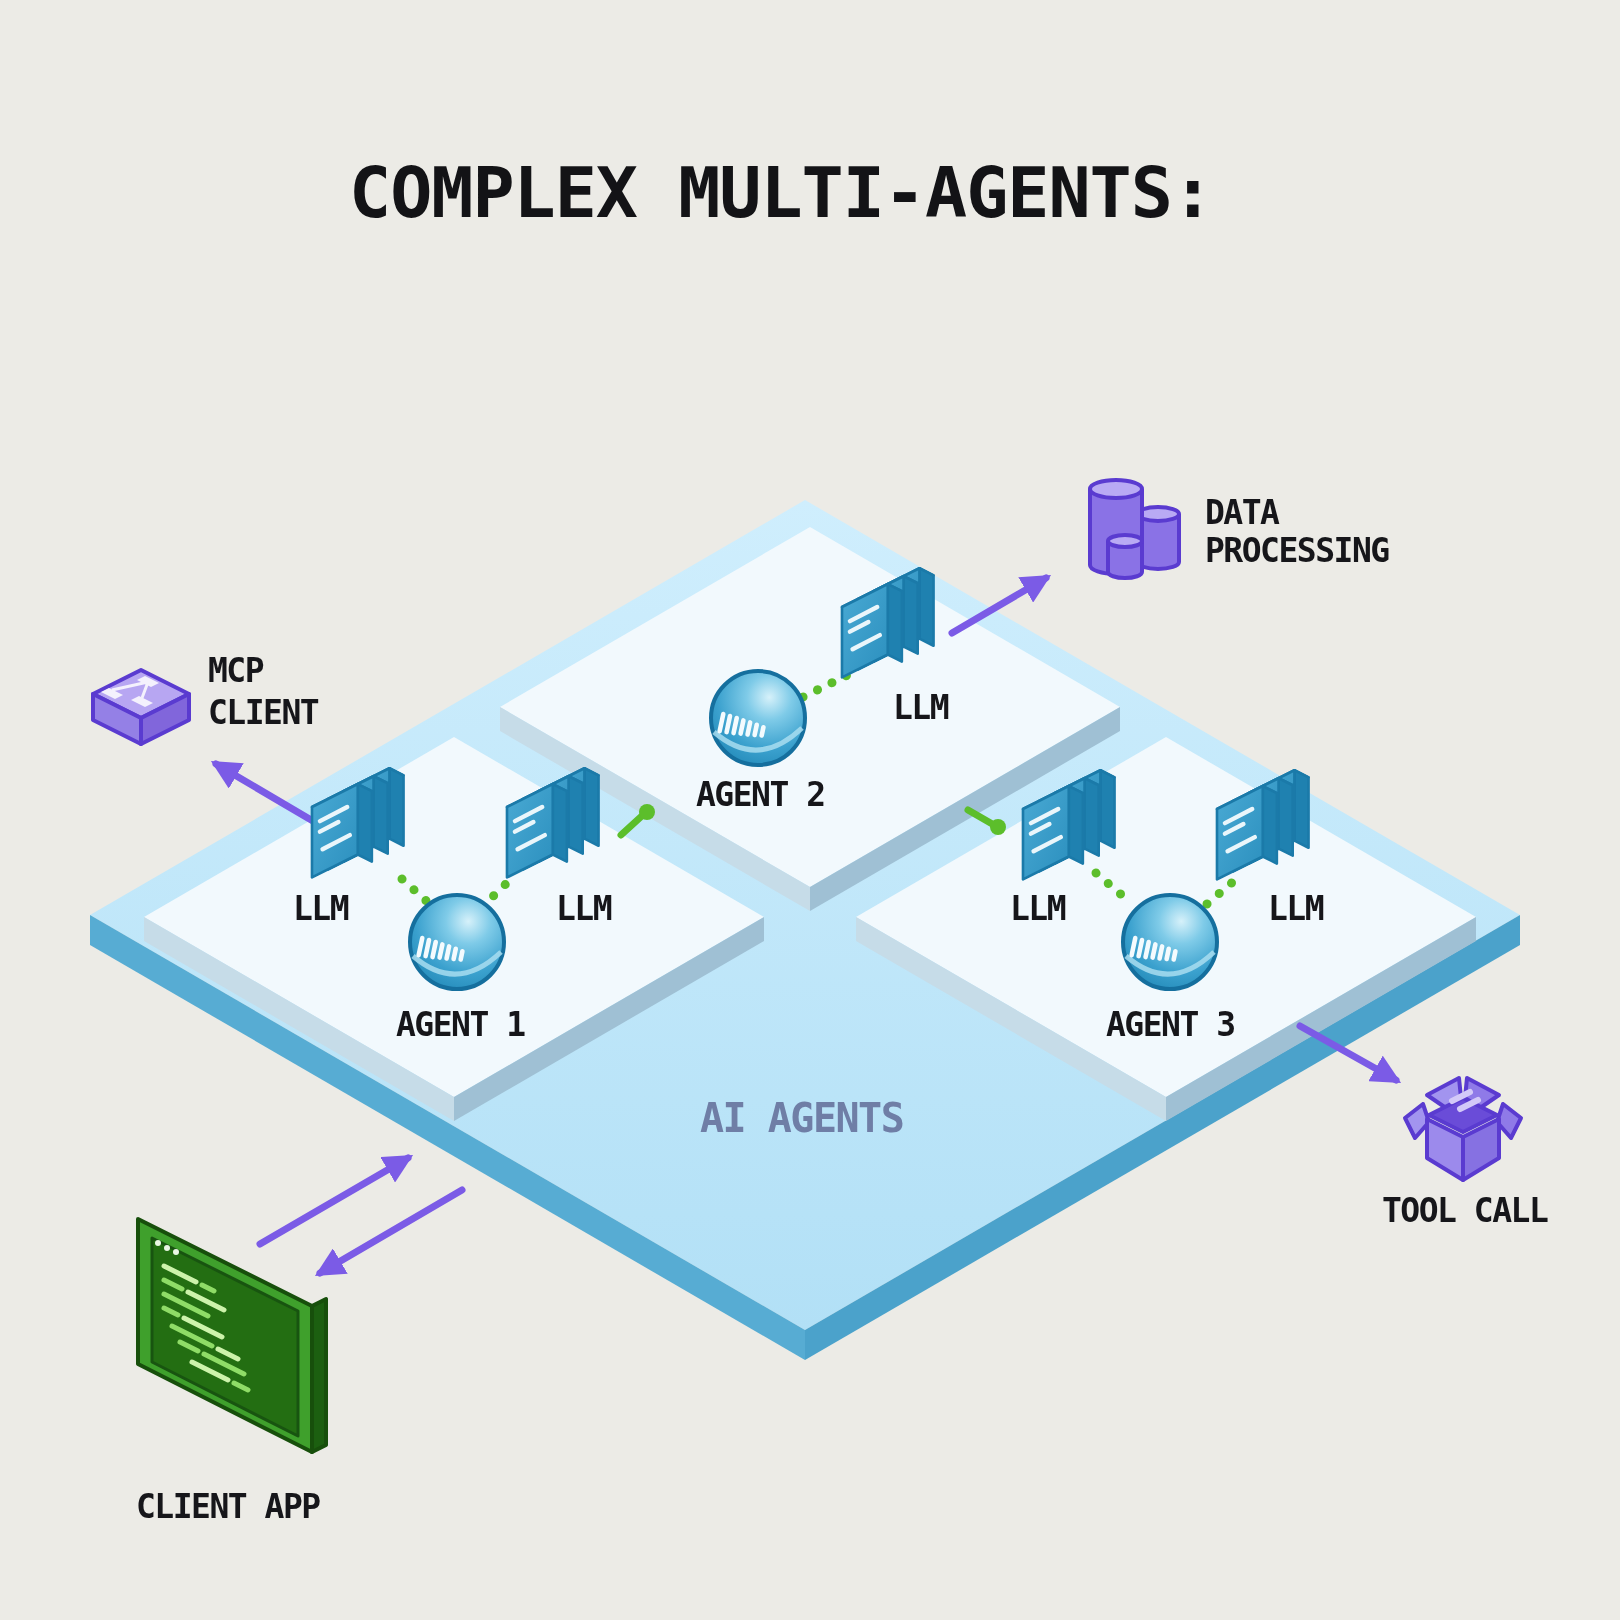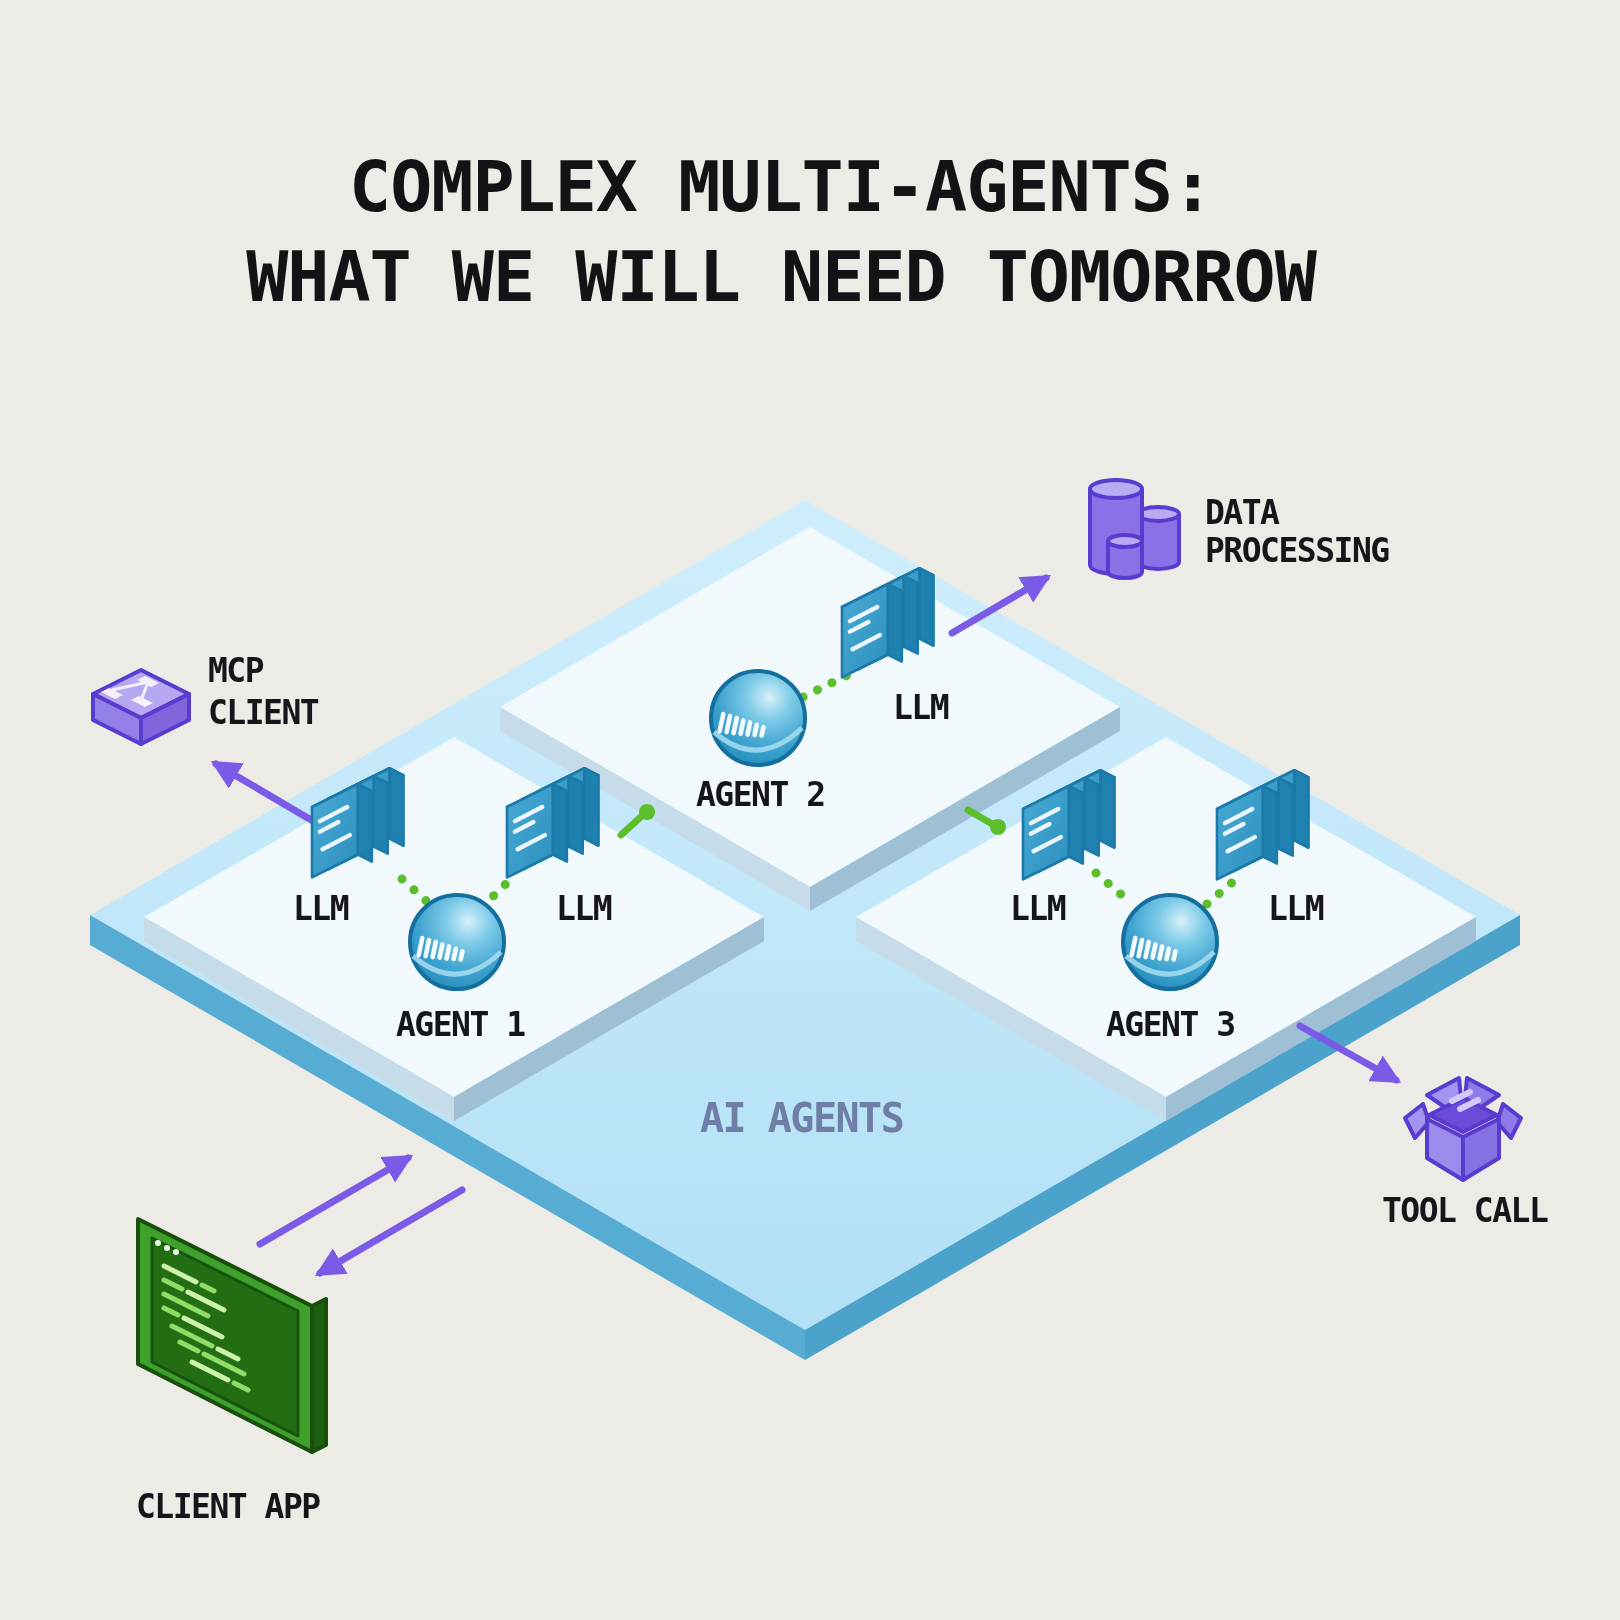--- a/index.html
+++ b/index.html
@@ -2,21 +2,21 @@
 <html><head>
 <meta charset="utf-8">
 <style>
   html,body{margin:0;padding:0;}
   body{
     width:1620px;height:1620px;position:relative;overflow:hidden;
     background:#ECEBE6;
     font-family:"DejaVu Sans Mono", monospace;
   }
   .title{
-    position:absolute;top:142px;left:0;width:1562px;
+    position:absolute;top:148px;left:0;width:1562px;
     text-align:center;color:#131316;
     font:bold 70px/90px "DejaVu Sans Mono", monospace;
     letter-spacing:-1px;white-space:nowrap;
   }
   svg{position:absolute;top:0;left:0;}
   .lbl{font:bold 33px "DejaVu Sans Mono", monospace;letter-spacing:-1.5px;fill:#16161a;}
   .lbl-slate{font:bold 40px "DejaVu Sans Mono", monospace;letter-spacing:-1.5px;fill:#6F7EA6;}
   .arrow{stroke:#7B5BE6;stroke-width:7;stroke-linecap:round;fill:none;}
   .dotlink{stroke:#5CBE2B;stroke-width:9;stroke-linecap:round;stroke-dasharray:0.1 16;fill:none;}
   .conn{stroke:#5CBE2B;stroke-width:7;stroke-linecap:round;fill:none;}
@@ -27,21 +27,20 @@
   .slab-lines{stroke:#EAF6FB;stroke-width:5;stroke-linecap:round;}
   .purp{stroke:#5A3BD0;stroke-width:4;stroke-linejoin:round;}
   .codeD{stroke:#8FDC67;stroke-width:5;stroke-linecap:round;}
   .codeL{stroke:#CDF3AB;stroke-width:5;stroke-linecap:round;}
 </style>
 </head>
 <body>
 
 <div class="title">
   <div>COMPLEX MULTI-AGENTS:</div>
-  <div>WHAT WE WILL NEED TOMORROW</div>
 </div>
 
 <svg width="1620" height="1620" viewBox="0 0 1620 1620">
   <defs>
     <linearGradient id="bigTop" x1="0" y1="0" x2="0" y2="1">
       <stop offset="0" stop-color="#CFEEFD"></stop>
       <stop offset="1" stop-color="#B2E0F6"></stop>
     </linearGradient>
     <linearGradient id="slabG" x1="0" y1="0" x2="1" y2="1">
       <stop offset="0" stop-color="#4AAAD4"></stop>

